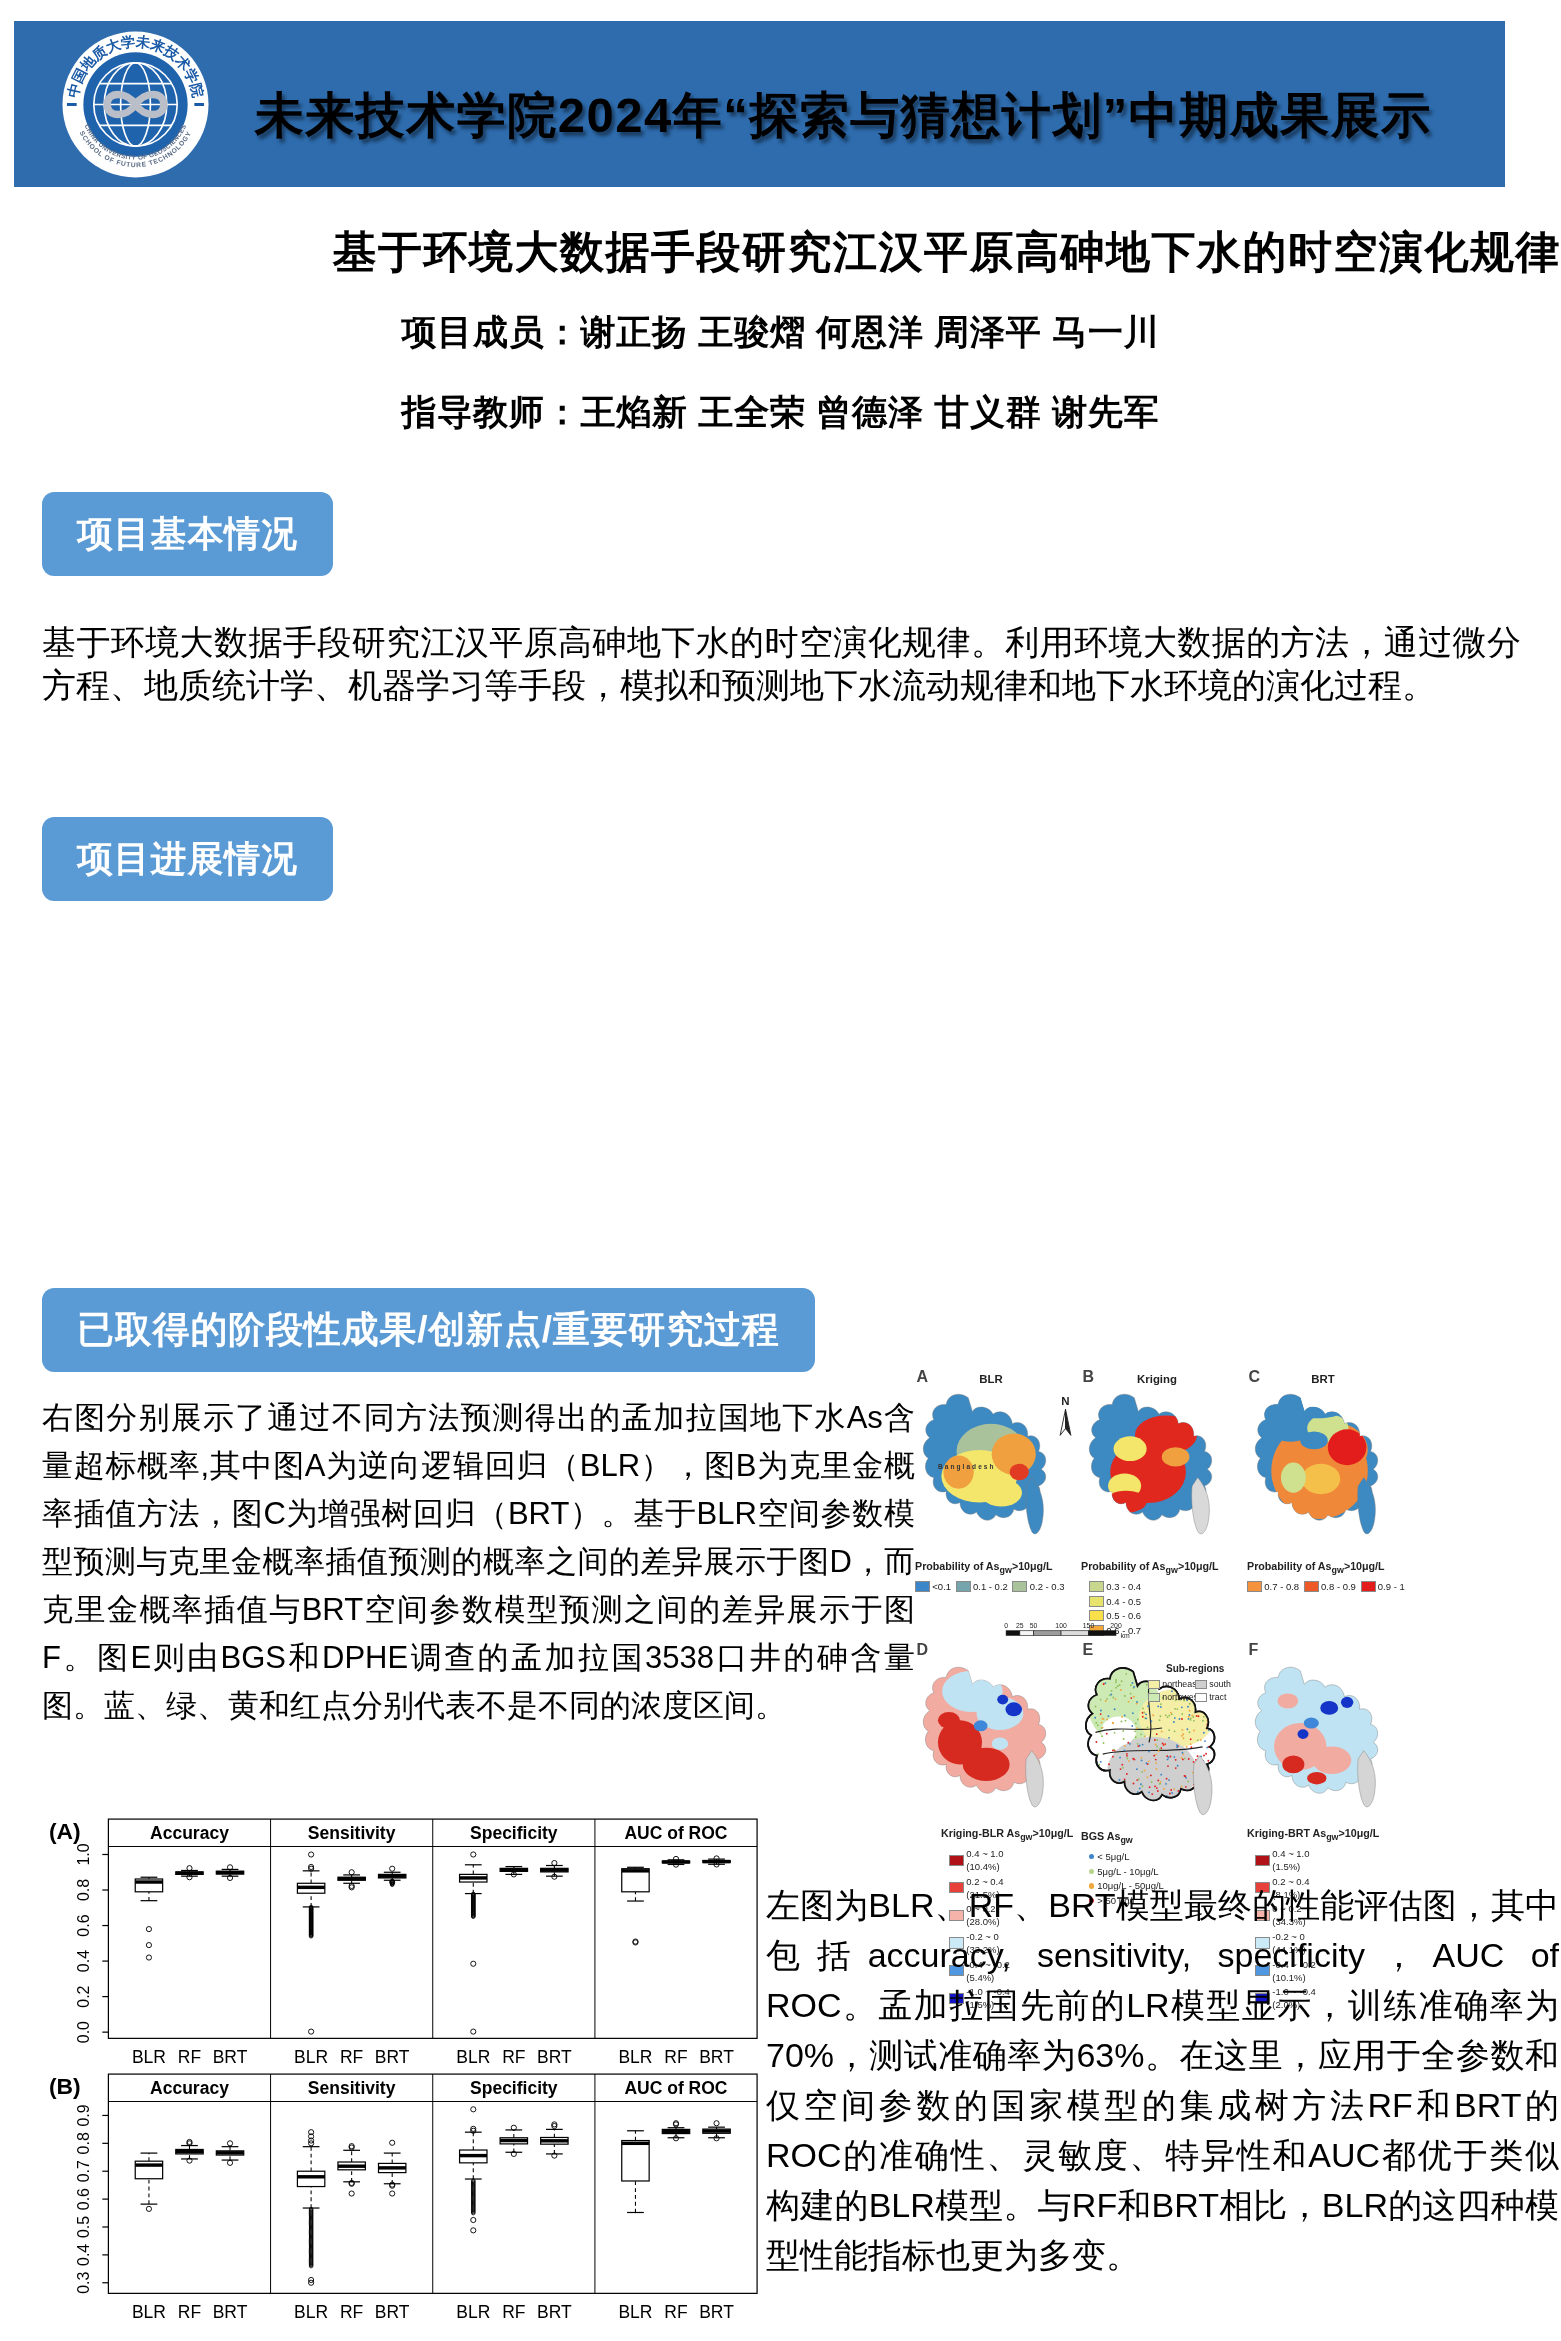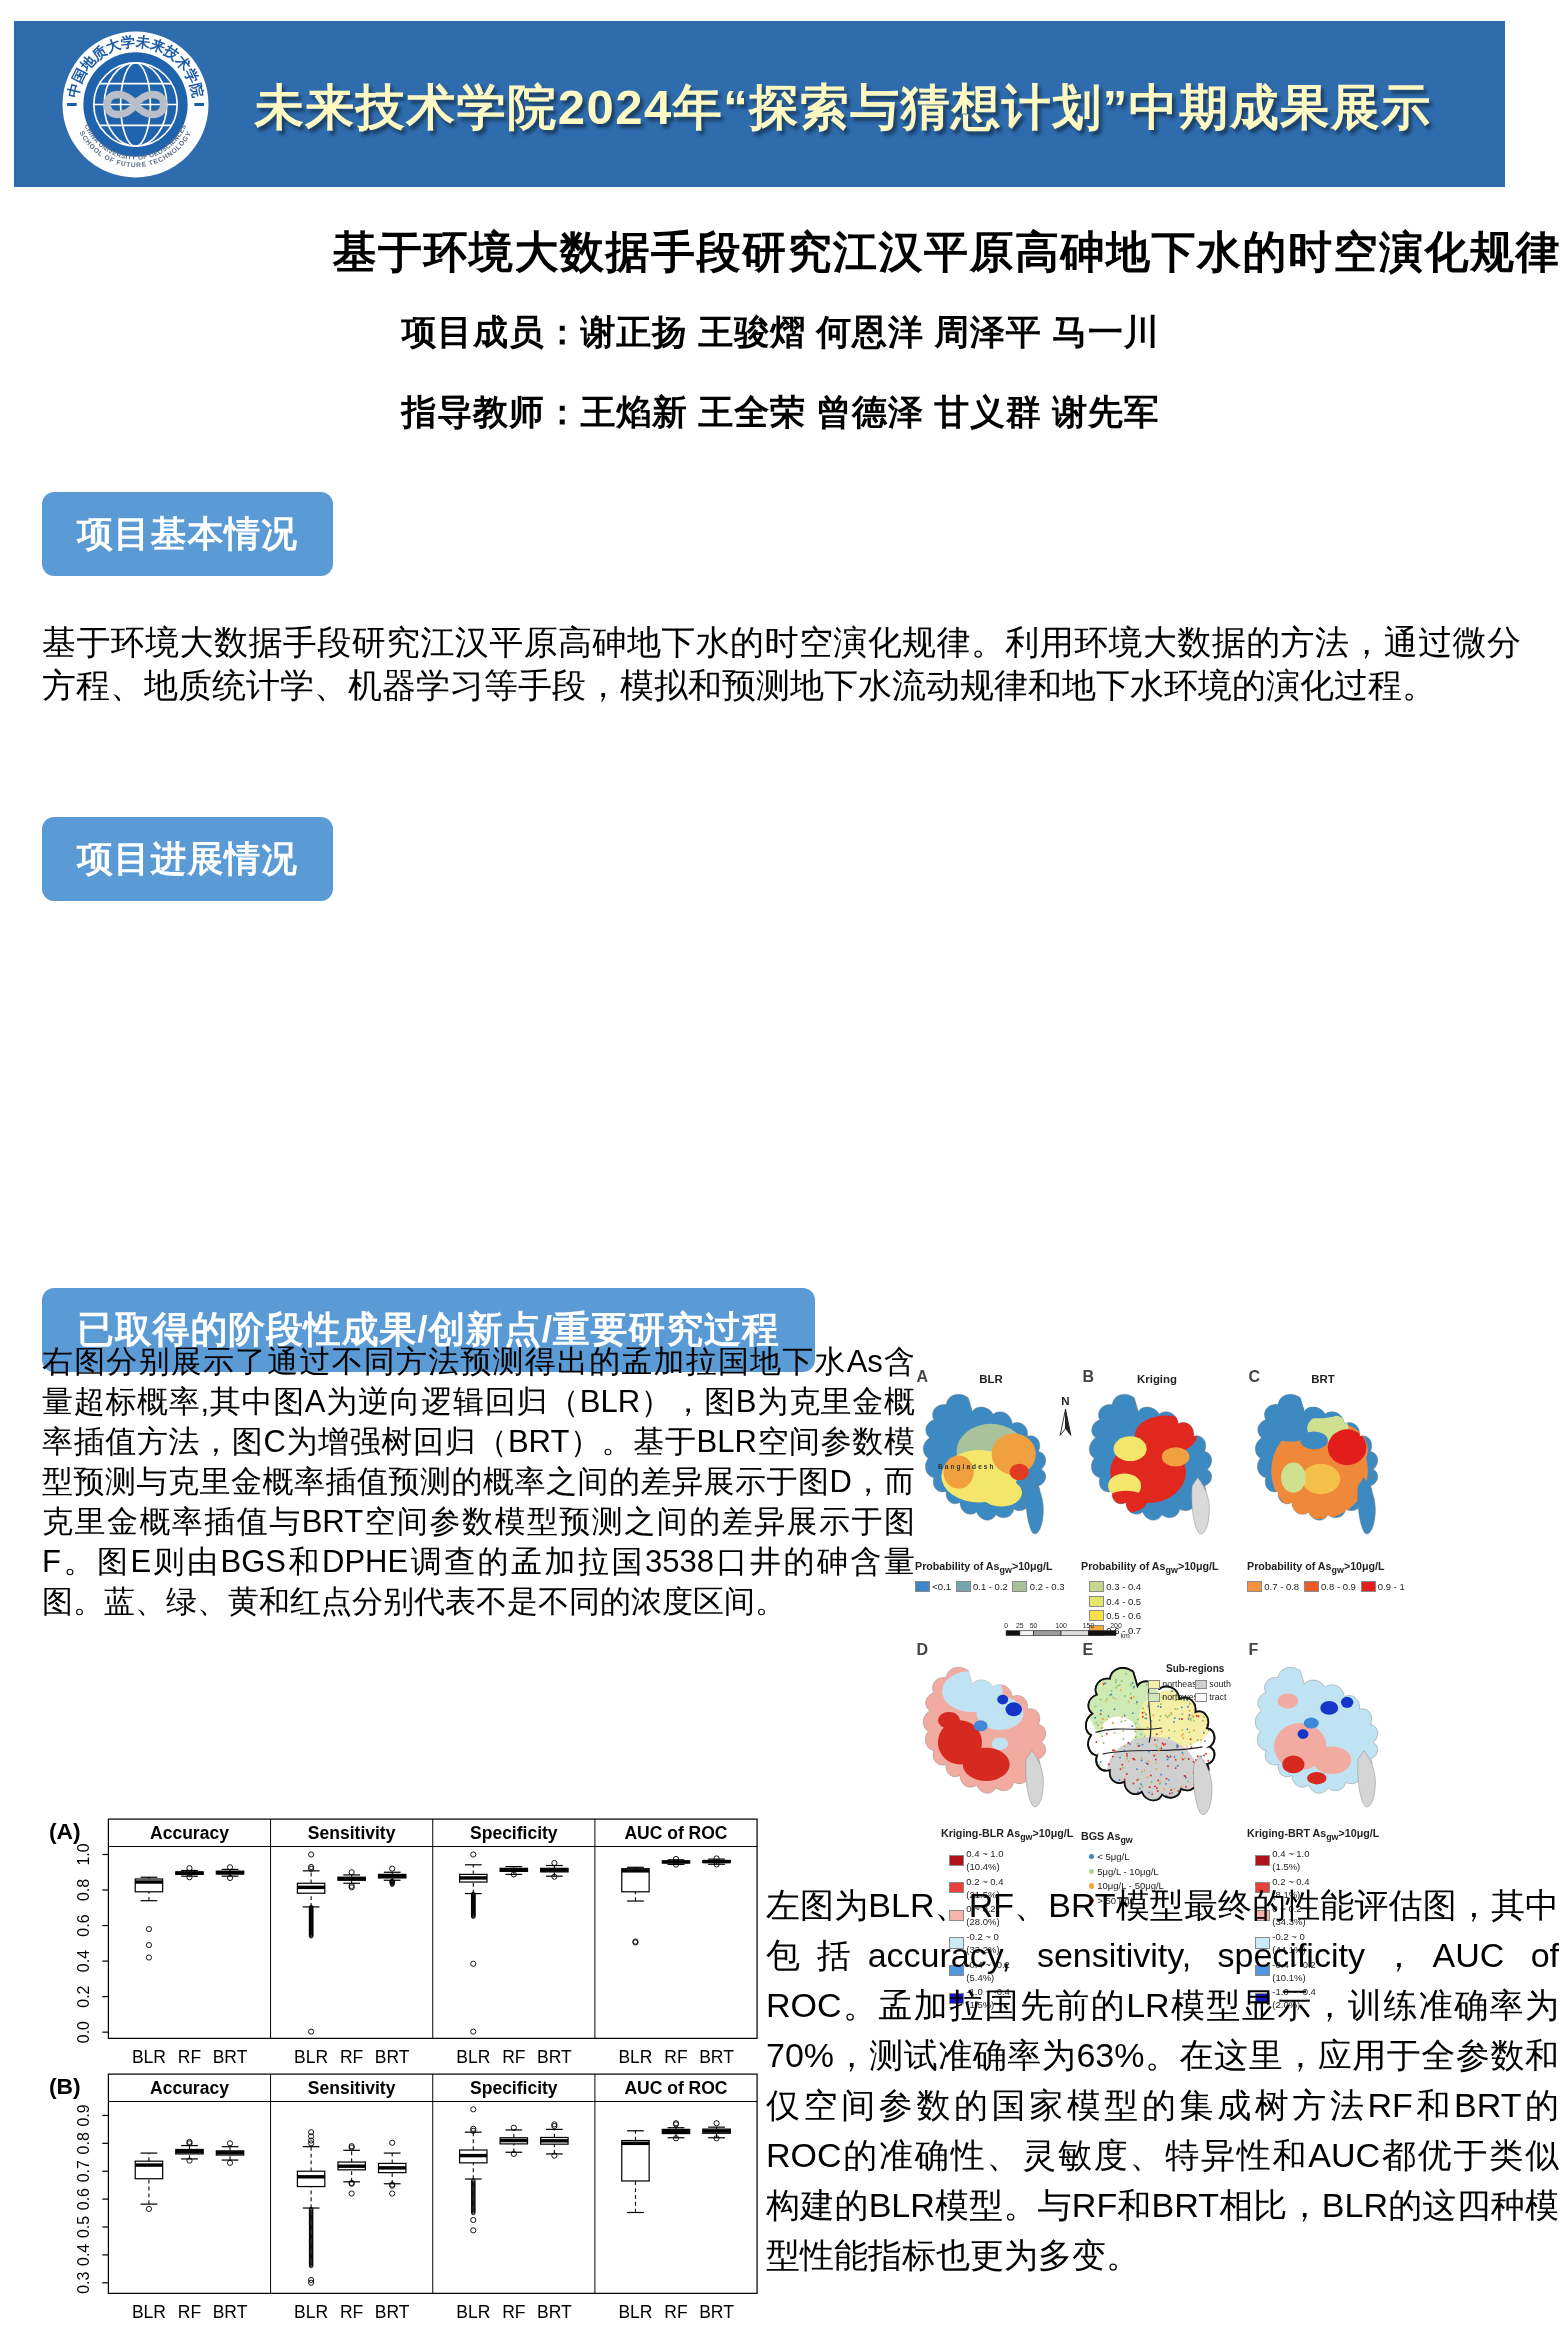--- a/index.html
+++ b/index.html
@@ -2,38 +2,38 @@
 <html style="font-size:12.2px"><head>
 <meta charset="utf-8">
 <style>
   html,body{margin:0;padding:0;background:#ffffff;}
   .page{position:relative;width:1561px;height:2342px;background:#ffffff;overflow:hidden;
         font-family:"Liberation Sans","DejaVu Sans",sans-serif;color:#000;}
   
   .banner{position:absolute;left:13.7px;top:21.3px;width:1491px;height:166px;background:#2e6cae;}
   .logo{position:absolute;left:47px;top:8.4px;width:149px;height:149px;}
   .banner-title{position:absolute;left:206px;right:38px;top:0;height:100%;display:flex;align-items:center;justify-content:center;
-        color:#fef9c3;font-size:49px;font-weight:700;letter-spacing:1.5px;margin:4px;
+        color:#000000;font-size:49px;font-weight:700;letter-spacing:1.5px;margin:12px;
         text-shadow:3px 3.8px 3.8px rgba(0,0,0,.45);white-space:nowrap;}
   
   .main-title{position:absolute;left:0;top:223px;width:100%;text-align:right;font-size:44px;font-weight:700;margin:0;letter-spacing:1.5px;}
   .members,.advisors{position:absolute;left:0;width:100%;text-align:center;font-size:35px;font-weight:700;letter-spacing:0.8px;}
   .members{top:309px;}
   .advisors{top:389px;}
   
   .section-tag{position:absolute;background:#5b9bd5;color:#fff;font-weight:700;border-radius:12.2px;
         display:inline-flex;align-items:center;padding:4px 35px;height:76px;font-size:36px;letter-spacing:0.8px;}
   .tag1{left:42px;top:492px;}
   .tag2{left:42px;top:817px;}
   .tag3{left:42px;top:1288px;font-size:37px;}
   
   .para{position:absolute;margin:0;text-align:justify;}
   .para1{left:42px;top:621px;width:1479px;font-size:34px;line-height:43px;}
   .para2{left:42px;top:959px;width:1479px;font-size:34px;line-height:39px;}
-  .left-col{left:42px;top:1342px;width:873px;font-size:31px;line-height:40px;}
+  .left-col{left:42px;top:1394px;width:873px;font-size:31px;line-height:48px;}
   .right-col{left:766px;top:1880px;width:793px;font-size:34px;line-height:50px;}
   
   .maps{position:absolute;left:915px;top:1368px;width:518px;height:515px;margin:0;}
   .map-panel{position:absolute;width:166px;}
   .pletter{position:absolute;left:1.5px;top:0;font-size:16px;font-weight:600;color:#444;}
   .ptitle{position:absolute;left:0;top:4.6px;width:152px;text-align:center;font-size:11.4px;font-weight:700;color:#222;}
   .mapsvg{position:absolute;left:0;top:20px;}
   .legend{position:absolute;left:0;width:165px;}
   .ltitle{font-size:10.7px;font-weight:700;color:#222;line-height:13px;}
   .litems{display:flex;flex-wrap:wrap;margin-top:2.3px;}

